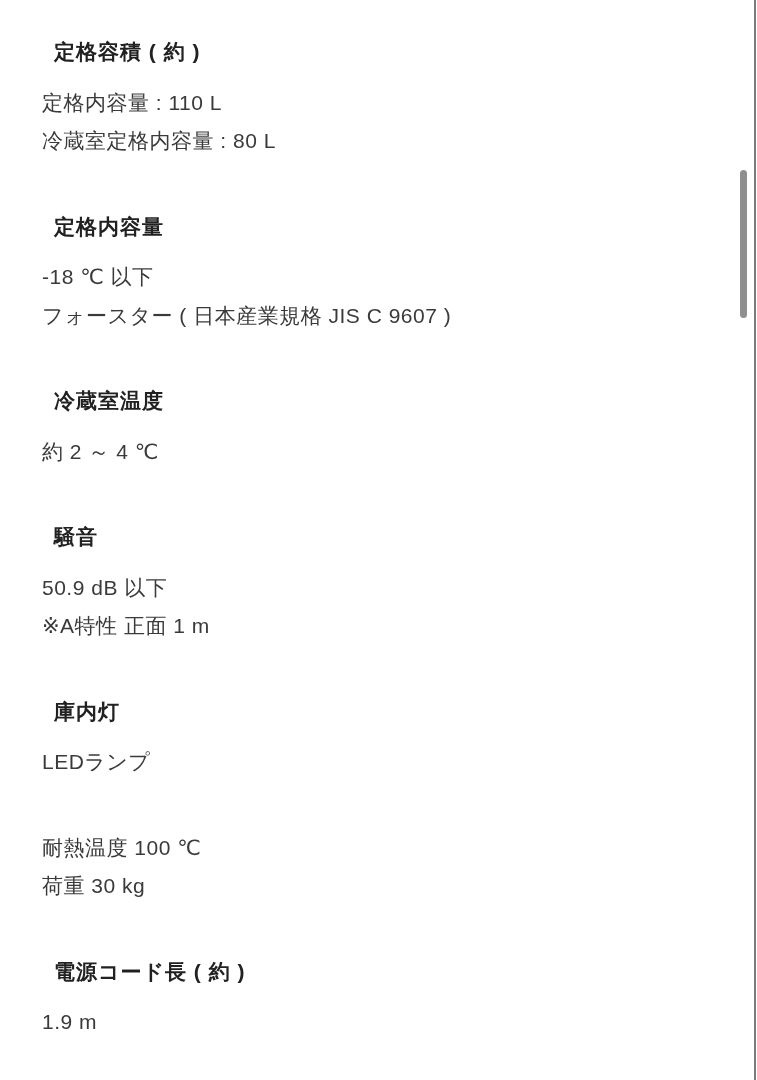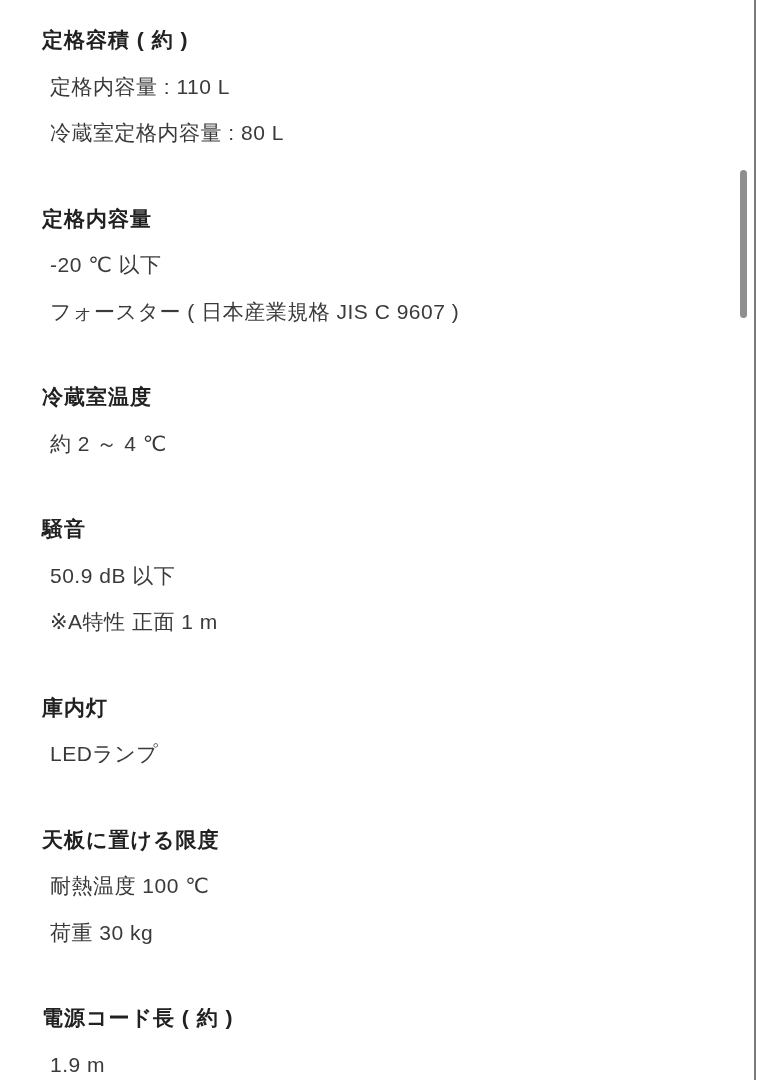--- a/index.html
+++ b/index.html
@@ -17,29 +17,29 @@
   .spec-list {
     position: absolute;
     top: 21px;
     left: 42px;
     right: 62px;
   }
   .spec-section {
     margin: 0 0 47px 0;
   }
   .spec-heading {
-    margin: 0;
+    margin: 12px;
     font-size: 21px;
     line-height: 38.5px;
     font-weight: 700;
     letter-spacing: 1px;
     color: #212121;
   }
   .spec-line {
-    margin: 8px;
+    margin: 0;
     font-size: 21px;
     line-height: 38.5px;
     font-weight: 400;
     letter-spacing: 0.5px;
     color: #3a3a3a;
   }
   .scrollbar-thumb {
     position: absolute;
     left: 740px;
     top: 170px;
@@ -63,42 +63,41 @@
 <main class="spec-list">
 
   <section class="spec-section">
     <h2 class="spec-heading">定格容積 ( 約 )</h2>
     <p class="spec-line">定格内容量 : 110 L</p>
     <p class="spec-line">冷蔵室定格内容量 : 80 L</p>
   </section>
 
   <section class="spec-section">
     <h2 class="spec-heading">定格内容量</h2>
-    <p class="spec-line">-20 ℃ 以下</p>
+    <p class="spec-line">-18 ℃ 以下</p>
     <p class="spec-line">フォースター ( 日本産業規格 JIS C 9607 )</p>
   </section>
 
   <section class="spec-section">
     <h2 class="spec-heading">冷蔵室温度</h2>
     <p class="spec-line">約 2 ～ 4 ℃</p>
   </section>
 
   <section class="spec-section">
     <h2 class="spec-heading">騒音</h2>
     <p class="spec-line">50.9 dB 以下</p>
     <p class="spec-line">※A特性 正面 1 m</p>
   </section>
 
   <section class="spec-section">
     <h2 class="spec-heading">庫内灯</h2>
     <p class="spec-line">LEDランプ</p>
   </section>
 
   <section class="spec-section">
-    <h2 class="spec-heading">天板に置ける限度</h2>
     <p class="spec-line">耐熱温度 100 ℃</p>
     <p class="spec-line">荷重 30 kg</p>
   </section>
 
   <section class="spec-section">
     <h2 class="spec-heading">電源コード長 ( 約 )</h2>
     <p class="spec-line">1.9 m</p>
   </section>
 
 </main>

